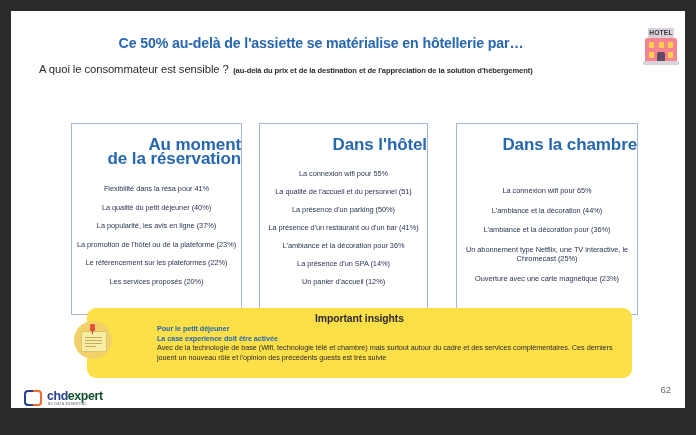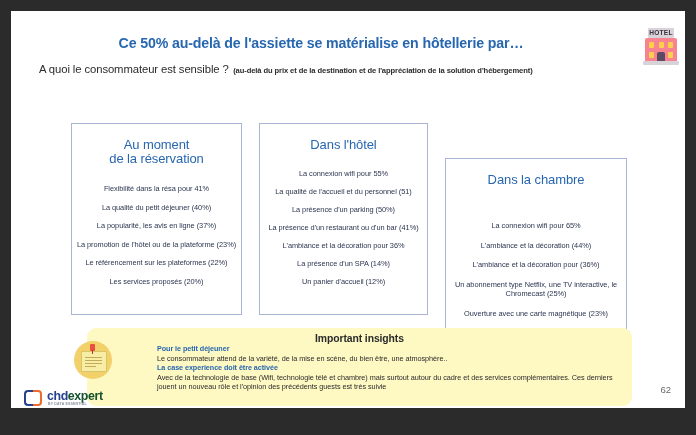--- a/index.html
+++ b/index.html
@@ -124,30 +124,30 @@
   
   .column-box {
     position: absolute;
     top: 112px;
     height: 190px;
     background: #ffffff;
     border: 1.2px solid #a9b5d4;
   }
   #col-0 { left: 60px;  width: 169px; }
   #col-1 { left: 248px; width: 167px; }
-  #col-2 { left: 434px; width: 180px; margin-top: 35px; }
+  #col-2 { left: 445px; width: 180px; }
 
   .col-title {
     position: absolute;
     left: 0;
     right: 0;
     top: 14px;
-    text-align: center;
-    font-size: 13px;
-    font-weight: normal;
+    text-align: right;
+    font-size: 17px;
+    font-weight: bold;
     color: #2767b0;
     line-height: 14px;
     letter-spacing: -0.1px;
   }
   .col-title .t-line { display: block; }
 
   .col-items {
     position: absolute;
     left: 3px;
     right: 3px;
@@ -165,24 +165,24 @@
     margin-bottom: 9px;
     letter-spacing: -0.05px;
   }
   #col-1 .col-item { margin-bottom: 8.5px; }
   #col-2 .col-item { margin-bottom: 10px; }
 
   
   #insights-panel {
     position: absolute;
     left: 76px;
-    top: 317px;
+    top: 297px;
     width: 545px;
-    height: 78px;
-    background: #fef9c3;
+    height: 70px;
+    background: #fde047;
     border-radius: 9px;
   }
   #insights-heading {
     position: absolute;
     left: 0;
     right: 0;
     top: 5px;
     text-align: center;
     font-size: 10.4px;
     font-weight: bold;
@@ -394,21 +394,20 @@
         <div class="note-line" style="top:14px;width:11px;"></div>
       </div>
       <div class="note-pin-head"></div>
       <div class="note-pin-needle"></div>
     </div>
 
     <div id="insights-heading">Important insights</div>
 
     <div id="insights-body">
       <div class="insight-label">Pour le petit déjeuner</div>
-      <div class="insight-text">Le consommateur attend de la variété, de la mise en scène, du bien être, une atmosphère..</div>
       <div class="insight-label">La case experience doit être activée</div>
       <div class="insight-text">Avec de la technologie de base (Wifi, technologie télé et chambre) mais surtout autour du cadre et des services complémentaires. Ces derniers jouent un nouveau rôle et l'opinion des précédents guests est très suivie</div>
     </div>
   </div>
 
   <div id="logo">
     <div class="logo-mark">
       <div class="logo-mark-blue"></div>
       <div class="logo-mark-orange"></div>
     </div>

